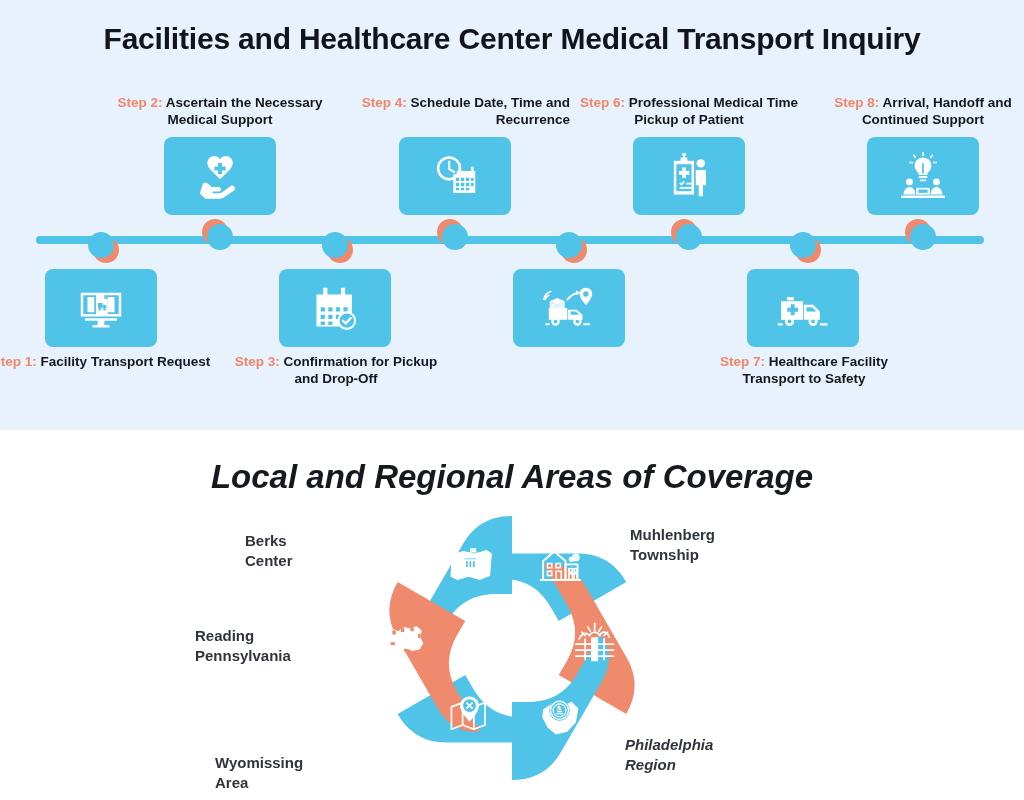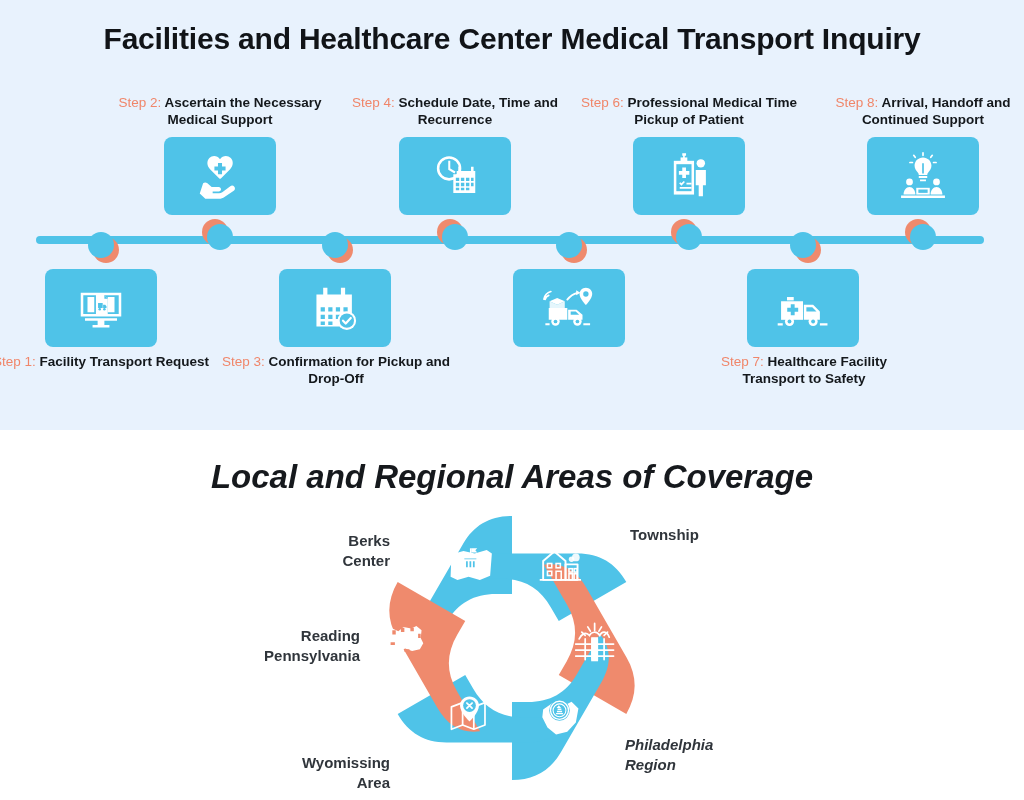--- a/index.html
+++ b/index.html
@@ -55,21 +55,21 @@
     display: flex; align-items: center; justify-content: center;
   }
   .tile svg { width: 54px; height: 54px; display: block; }
 
   
   .caption {
     position: absolute; width: 230px;
     text-align: center; line-height: 1.28;
     font-size: 13.5px; font-weight: bold; color: #14181c;
   }
-  .caption .sn { color: #f0866a; font-weight: normal; margin-top: 24px; }
+  .caption .sn { color: #f0866a; font-weight: bold; margin-top: 24px; }
 
   
   .bottom-panel {
     position: absolute; left: 0; top: 430px;
     width: 1024px; height: 370px; background: #ffffff;
   }
   .sub-title {
     position: absolute; left: 0; top: 28px; width: 1024px;
     text-align: center;
     font-size: 33px; font-weight: bold; color: #16191d; font-style: italic;
@@ -78,35 +78,35 @@
     position: absolute; left: 362px; top: 68px;
     width: 300px; height: 300px;
   }
   .hex-wrap svg { width: 300px; height: 300px; display: block; }
 
   .region-label {
     position: absolute;
     font-size: 15px; font-weight: bold; color: #30353b; line-height: 1.3;
   }
   .region-label.r-right { text-align: left; }
-  .region-label.r-left  { text-align: right; }
+  .region-label.r-left  { }
 </style>
 </head>
 <body>
 
 <div id="root">
 
   <div class="top-panel">
 
     <div class="main-title">Facilities and Healthcare Center Medical Transport Inquiry</div>
 
     <div class="caption" style="left:105px; top:94px;">
       <span class="sn">Step 2:</span><span> Ascertain the Necessary Medical Support</span>
     </div>
-    <div class="caption" style="left:340px; top:94px;">
+    <div class="caption" style="left:340px; top:94px;text-align:right;">
       <span class="sn">Step 4:</span><span> Schedule Date, Time and Recurrence</span>
     </div>
     <div class="caption" style="left:574px; top:94px;">
       <span class="sn">Step 6:</span><span> Professional Medical Time Pickup of Patient</span>
     </div>
     <div class="caption" style="left:808px; top:94px;">
       <span class="sn">Step 8:</span><span> Arrival, Handoff and Continued Support</span>
     </div>
 
     <div class="tile" style="left:164px; top:137px;">
@@ -368,20 +368,21 @@
         </g>
       </svg>
     </div>
 
     <div class="region-label r-left" style="left:245px; top:101px; width:145px;">
       <div>Berks</div>
       <div>Center</div>
     </div>
 
     <div class="region-label r-right" style="left:630px; top:95px; width:180px;">
+      <div>Muhlenberg</div>
       <div>Township</div>
     </div>
 
 
     <div class="region-label r-right" style="left:625px; top:305px; width:180px;font-style:italic;">
       <div>Philadelphia</div>
       <div>Region</div>
     </div>
 
     <div class="region-label r-left" style="left:215px; top:323px; width:175px;">

